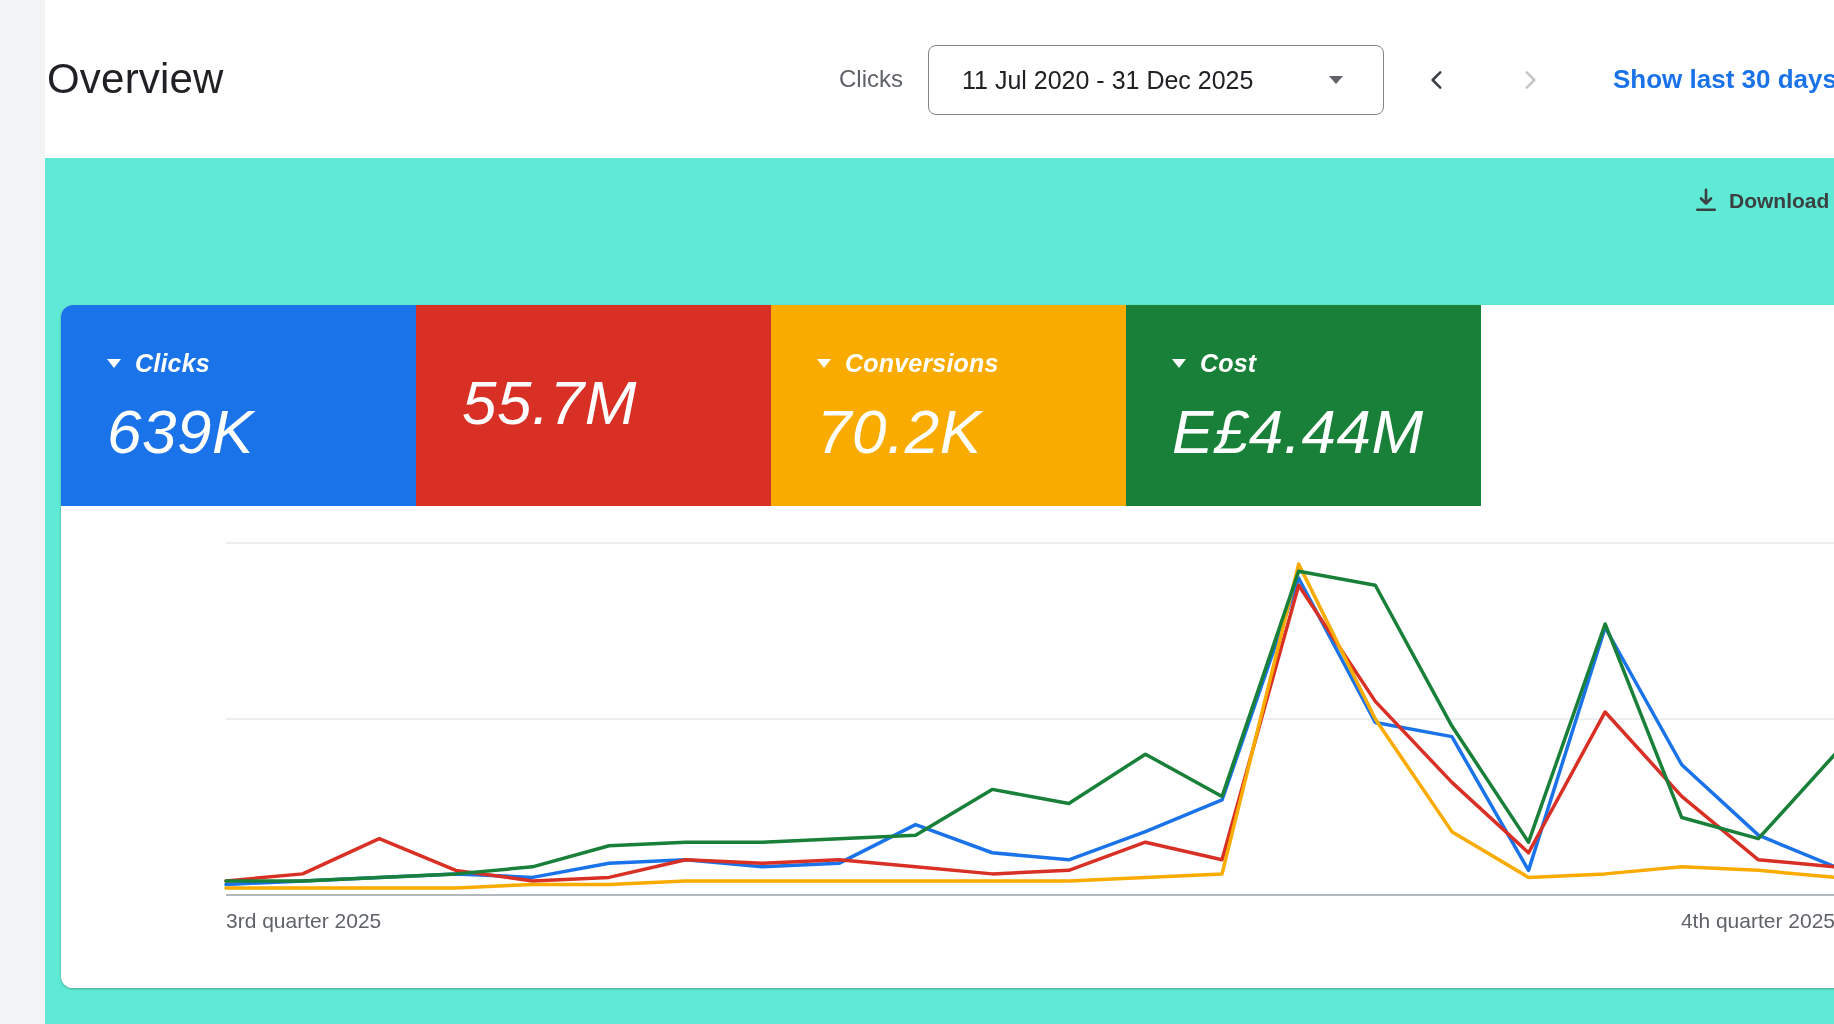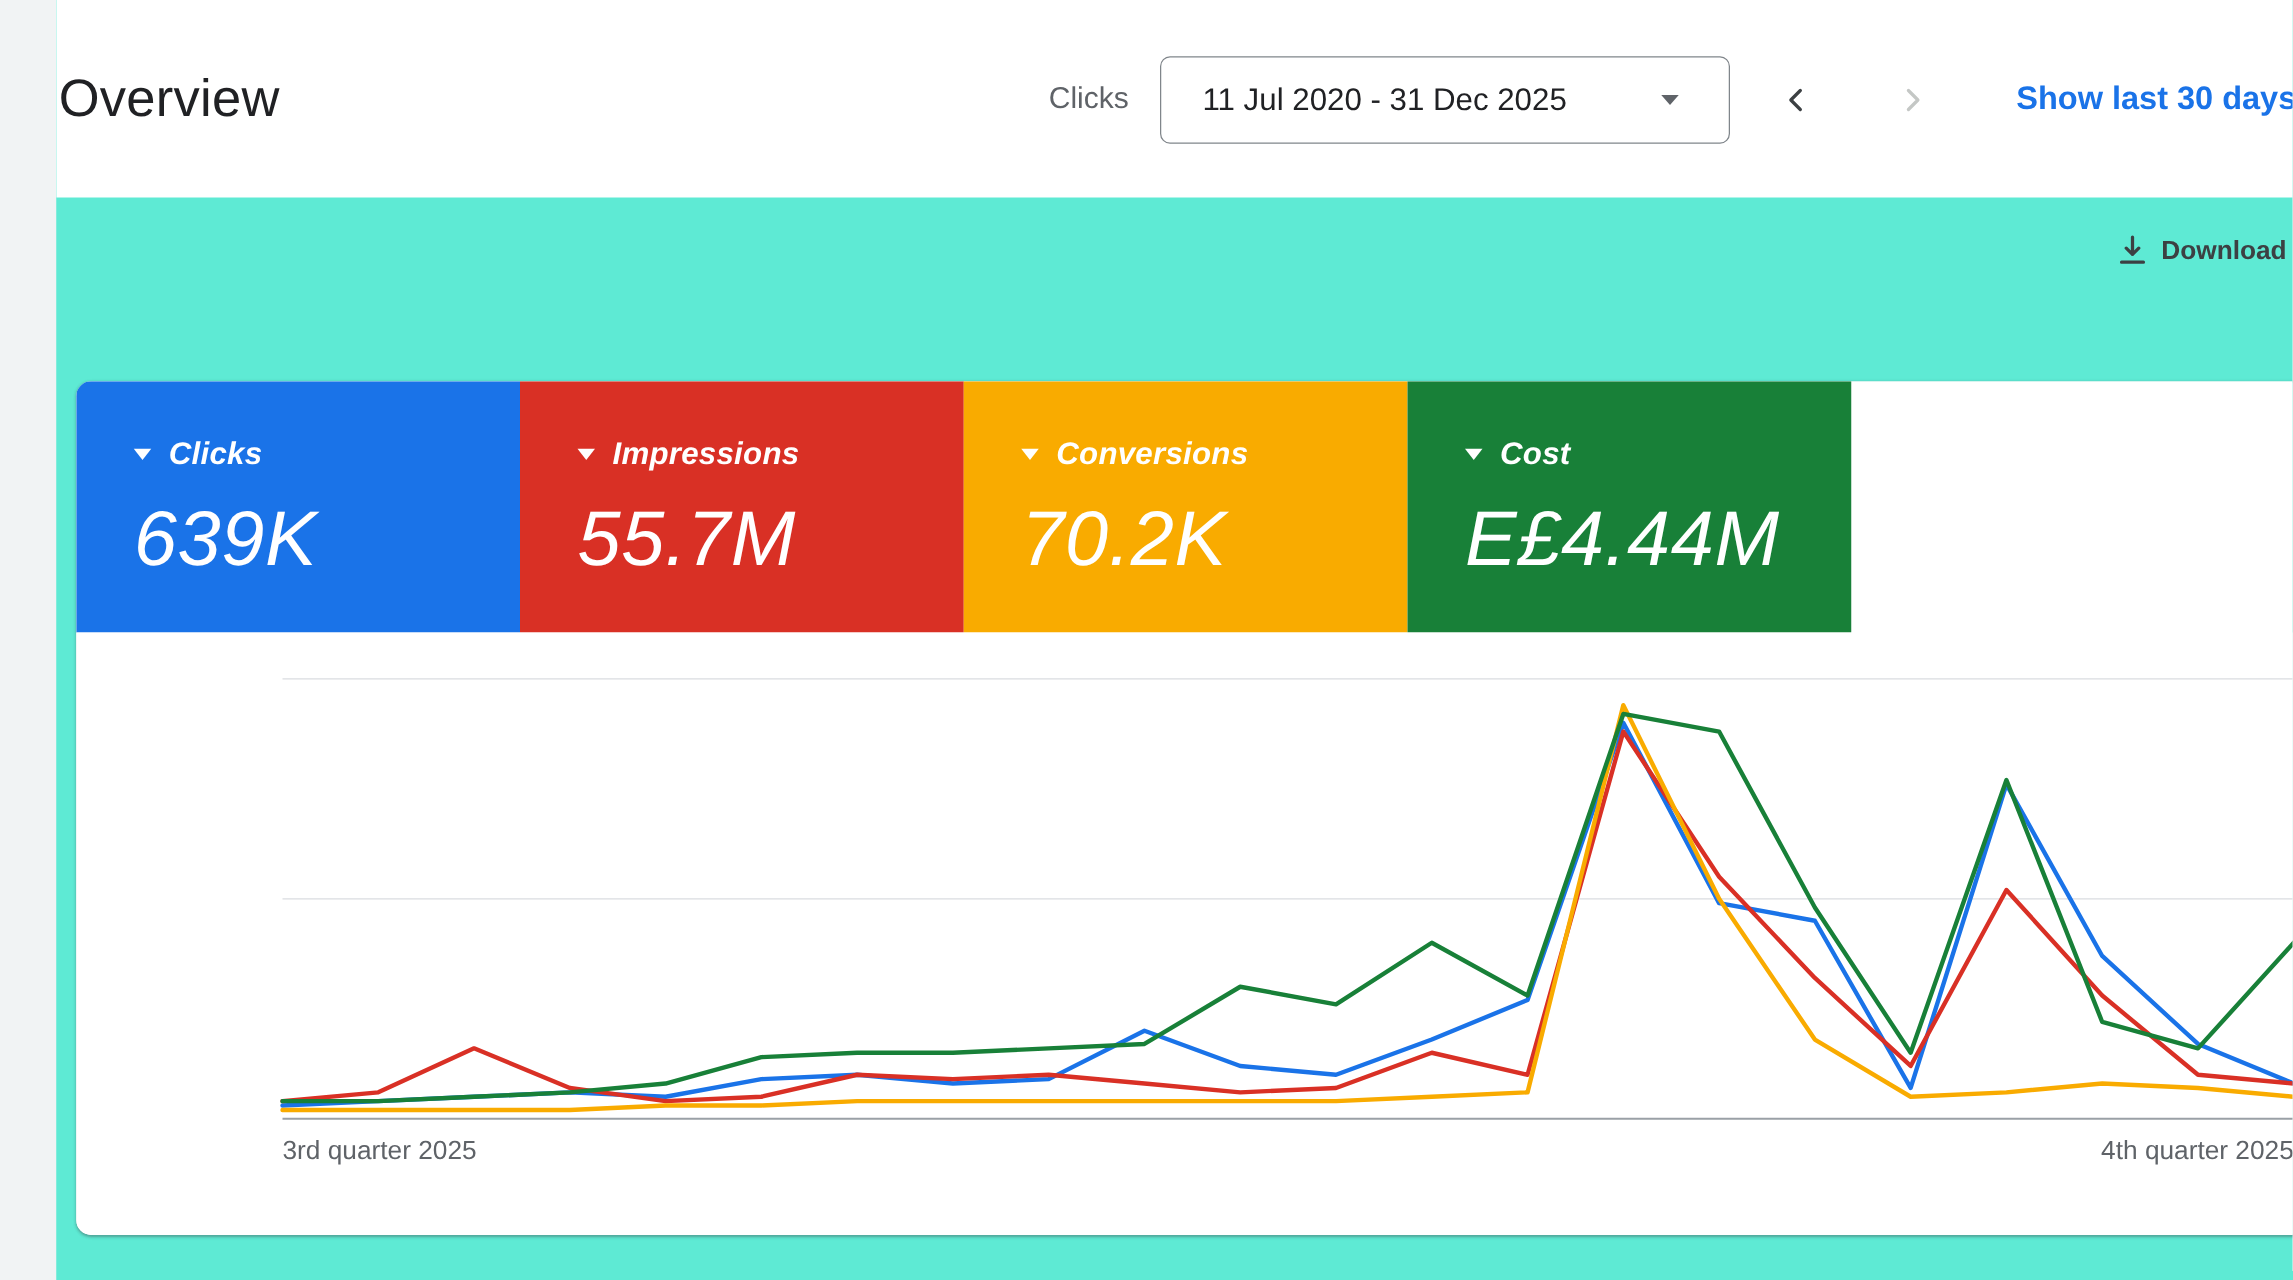--- a/index.html
+++ b/index.html
@@ -90,24 +90,20 @@
 
     <div class="tiles">
       <div class="tile" style="background-color: rgb(26, 115, 232);">
         <div class="tile-label-row">
           <span class="tile-caret"></span>
           <span class="tile-label">Clicks</span>
         </div>
         <div class="tile-value">639K</div>
       </div>
       <div class="tile" style="background-color: rgb(217, 48, 37);">
-        <div class="tile-label-row">
-          <span class="tile-caret"></span>
-          <span class="tile-label">Impressions</span>
-        </div>
         <div class="tile-value">55.7M</div>
       </div>
       <div class="tile" style="background-color: rgb(249, 171, 0);">
         <div class="tile-label-row">
           <span class="tile-caret"></span>
           <span class="tile-label">Conversions</span>
         </div>
         <div class="tile-value">70.2K</div>
       </div>
       <div class="tile" style="background-color: rgb(24, 128, 56);">

